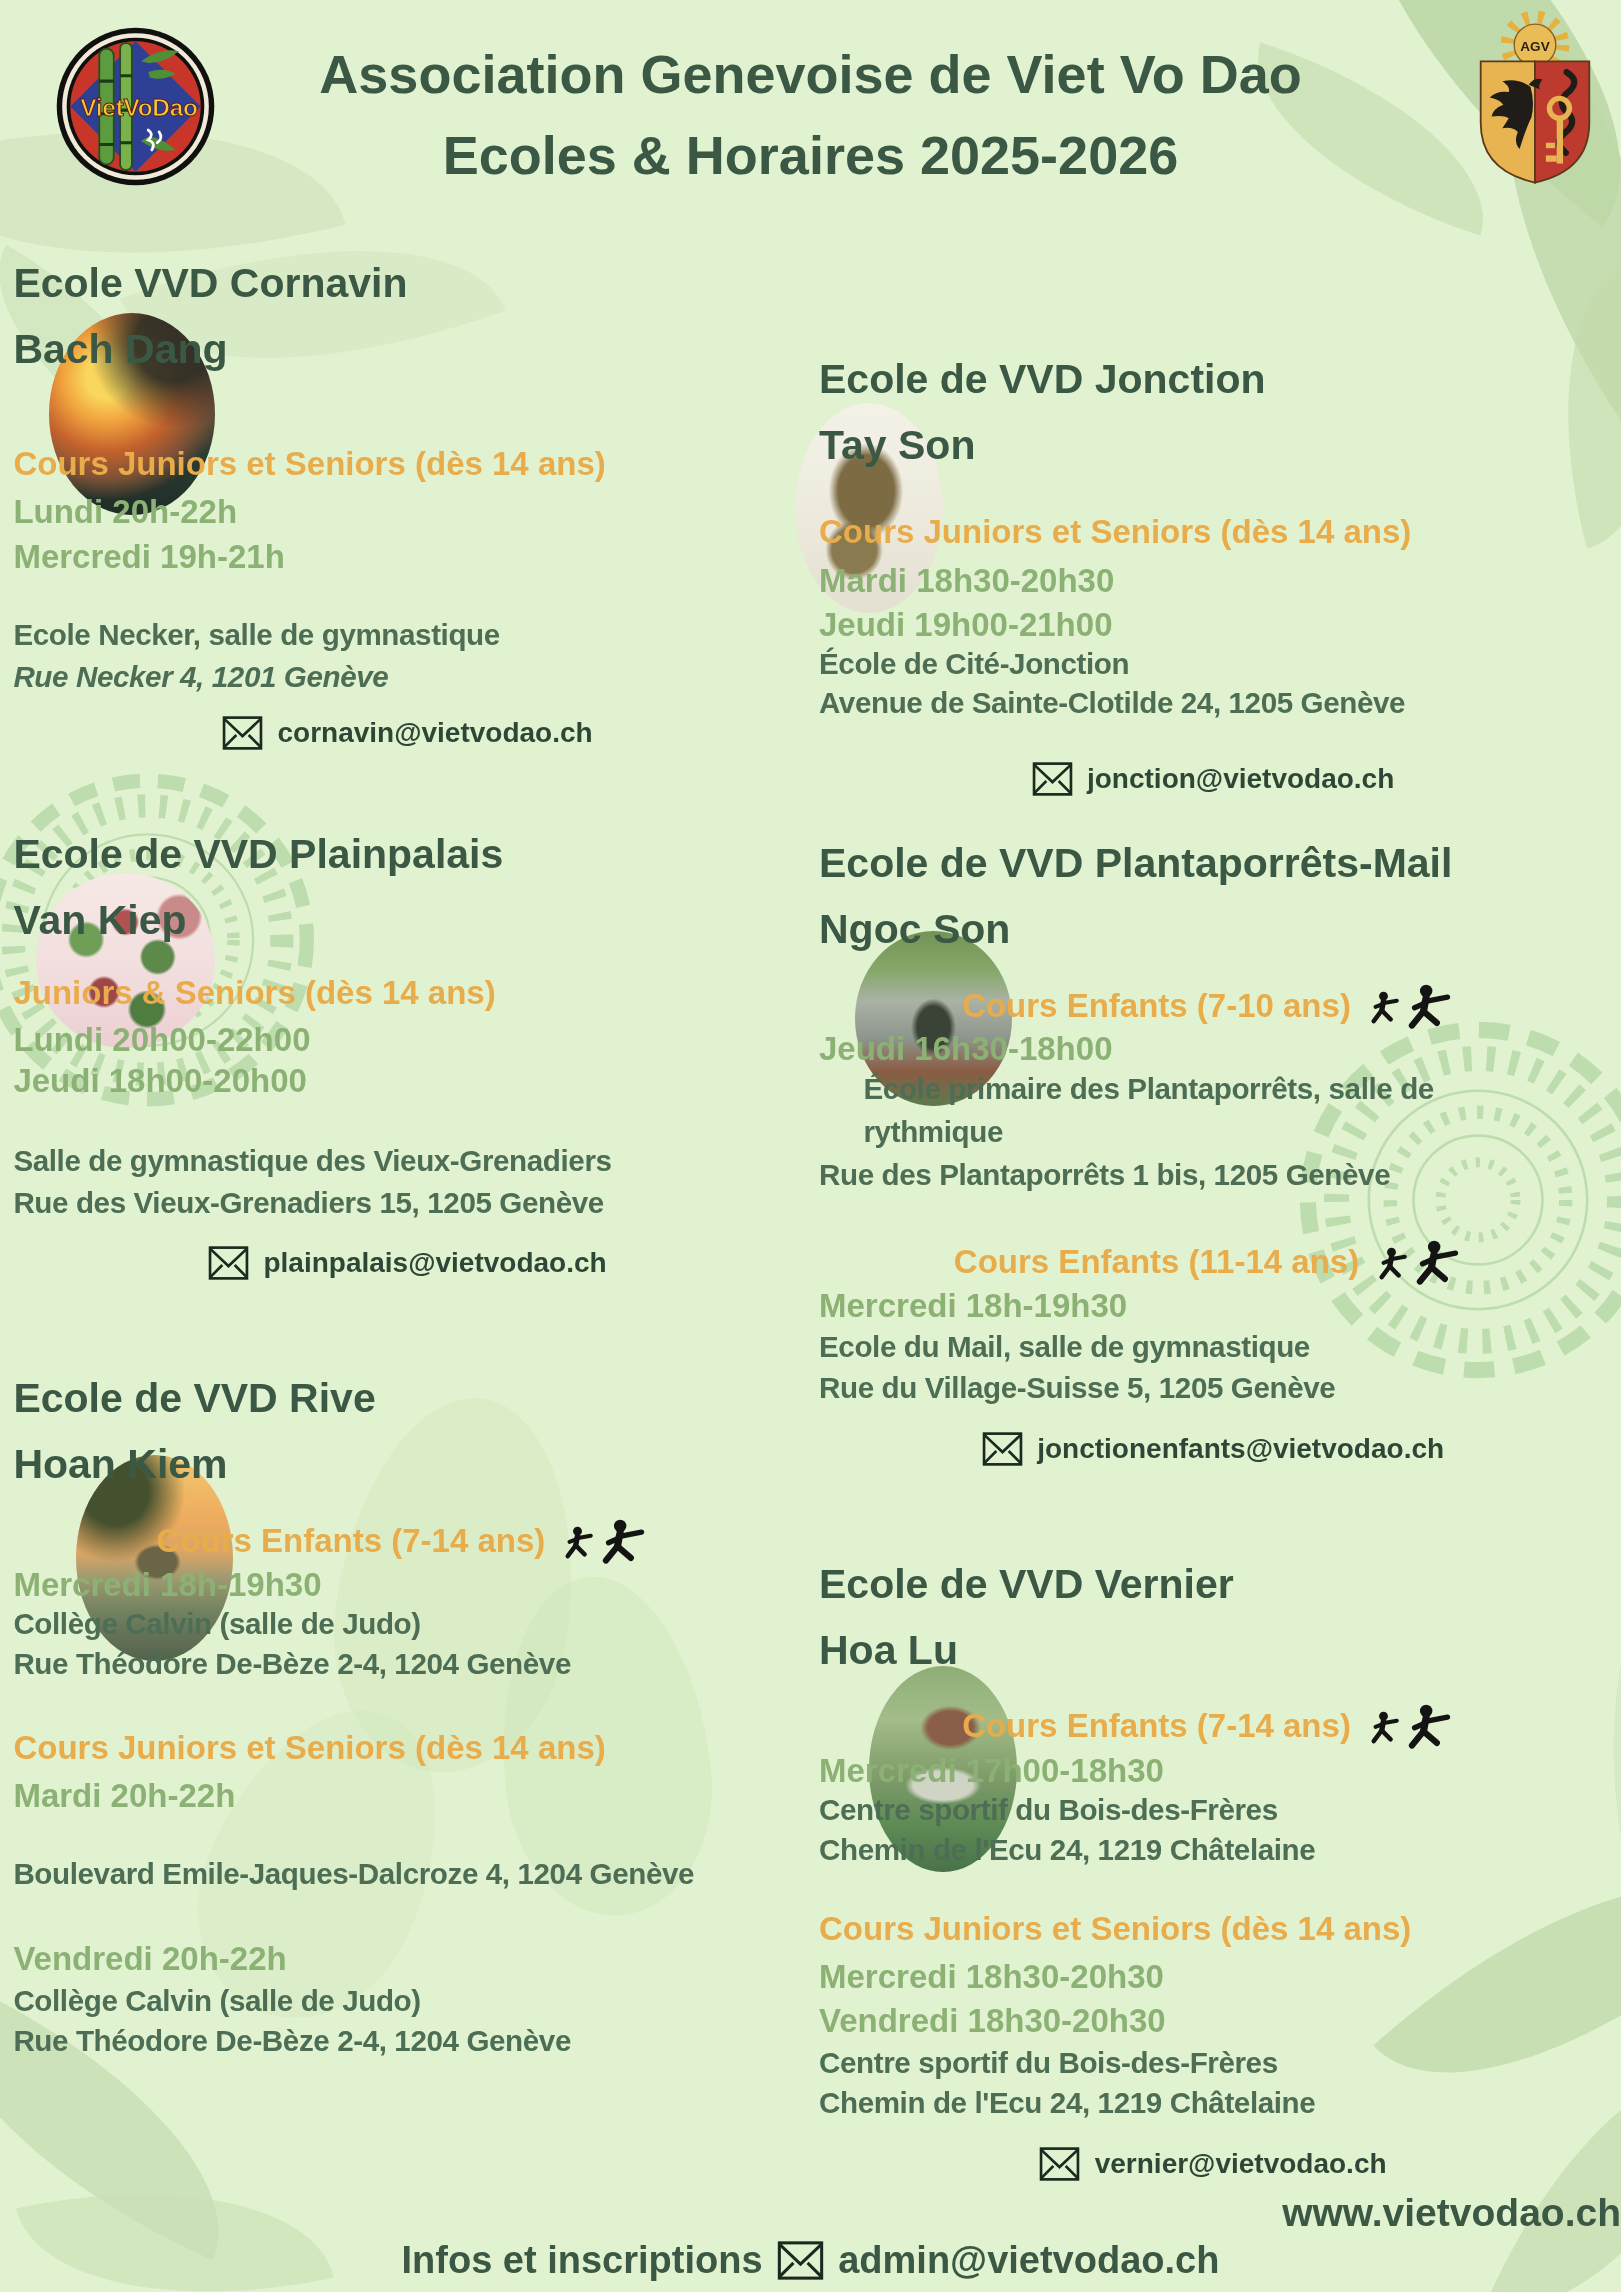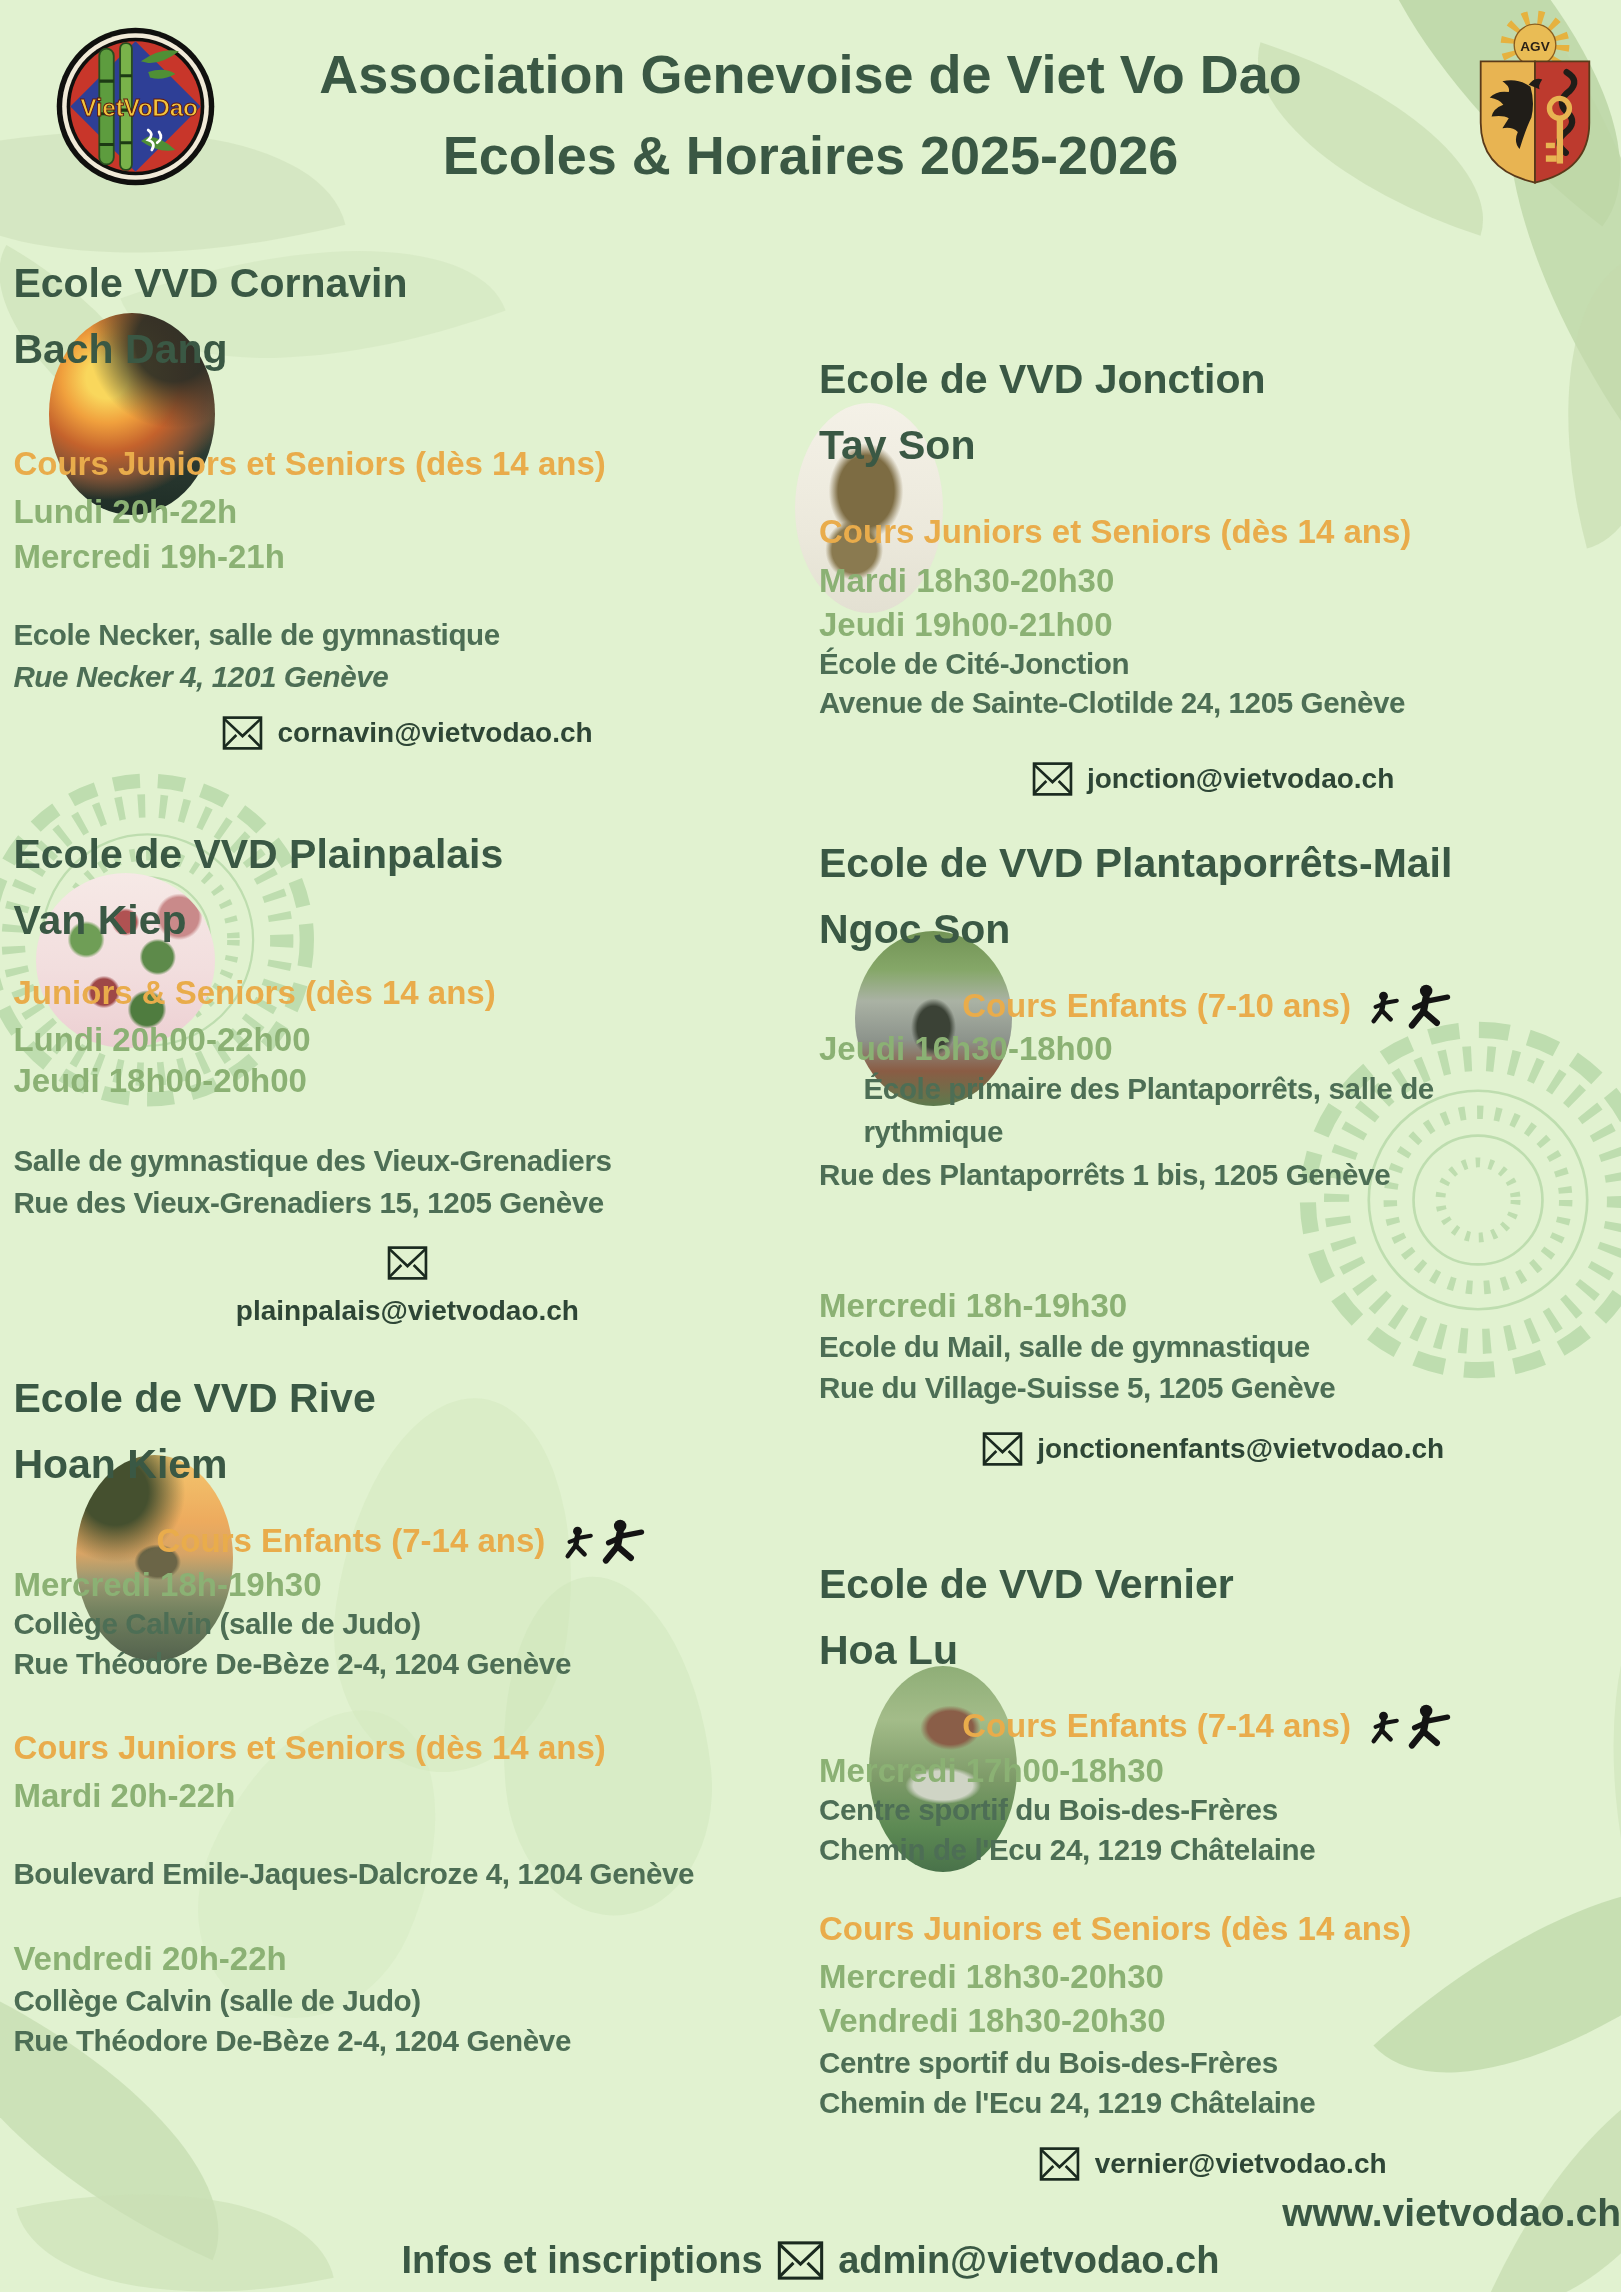--- a/index.html
+++ b/index.html
@@ -178,21 +178,21 @@
 
     <div class="row sec-title" style="top:822px;">
       <div>Ecole de VVD Plainpalais</div>
       <div>Van Kiep</div>
     </div>
     <div class="row orange" style="top:974px;">Juniors &amp; Seniors (dès 14 ans)</div>
     <div class="row time" style="top:1021px;">Lundi 20h00-22h00</div>
     <div class="row time" style="top:1062px;">Jeudi 18h00-20h00</div>
     <div class="row addr" style="top:1144px;">Salle de gymnastique des Vieux-Grenadiers</div>
     <div class="row addr" style="top:1186px;">Rue des Vieux-Grenadiers 15, 1205 Genève</div>
-    <div class="row erow" style="top:1245px;flex-direction:column;">
+    <div class="row erow" style="top:1245px;">
       <svg class="env" viewBox="0 0 40 34">
           <rect x="2" y="2" width="36" height="30" fill="none" stroke="#1a2a1f" stroke-width="2.6"></rect>
           <path d="M2 3 L20 20 L38 3 M2 31 L14 19 M38 31 L26 19" fill="none" stroke="#1a2a1f" stroke-width="2.6"></path>
         </svg>
       <span class="email-text">plainpalais@vietvodao.ch</span>
     </div>
 
     <div class="row sec-title" style="top:1366px;">
       <div>Ecole de VVD Rive</div>
       <div>Hoan Kiem</div>
@@ -265,20 +265,39 @@
           <path d="M66 17 L63 33" stroke-width="8"></path>
           <path d="M64 22 L90 17" stroke-width="6"></path>
           <path d="M64 24 L53 29" stroke-width="6"></path>
           <path d="M63 33 L50 49 M63 33 L78 46" stroke-width="7"></path>
         </g>
       </svg>
     </div>
     <div class="row time" style="top:1030px;">Jeudi 16h30-18h00</div>
     <div class="row addr wrap" style="top:1068px;">École primaire des Plantaporrêts, salle de rythmique</div>
     <div class="row addr" style="top:1158px;">Rue des Plantaporrêts 1 bis, 1205 Genève</div>
+    <div class="row hrow" style="top:1238px;">
+      <span class="orange">Cours Enfants (11-14 ans)</span>
+      <svg class="fighters" viewBox="0 0 108 54">
+        <g stroke="#141414" fill="none" stroke-linecap="round">
+          <circle cx="18" cy="16" r="5" fill="#141414" stroke="none"></circle>
+          <path d="M18 21 L16 32" stroke-width="6"></path>
+          <path d="M17 24 L33 21" stroke-width="4.5"></path>
+          <path d="M17 25 L9 28" stroke-width="4.5"></path>
+          <path d="M16 32 L7 44 M16 32 L26 42" stroke-width="5"></path>
+        </g>
+        <g stroke="#141414" fill="none" stroke-linecap="round">
+          <circle cx="66" cy="10" r="7" fill="#141414" stroke="none"></circle>
+          <path d="M66 17 L63 33" stroke-width="8"></path>
+          <path d="M64 22 L90 17" stroke-width="6"></path>
+          <path d="M64 24 L53 29" stroke-width="6"></path>
+          <path d="M63 33 L50 49 M63 33 L78 46" stroke-width="7"></path>
+        </g>
+      </svg>
+    </div>
     <div class="row time" style="top:1287px;">Mercredi 18h-19h30</div>
     <div class="row addr" style="top:1330px;">Ecole du Mail, salle de gymnastique</div>
     <div class="row addr" style="top:1371px;">Rue du Village-Suisse 5, 1205 Genève</div>
     <div class="row erow" style="top:1431px;">
       <svg class="env" viewBox="0 0 40 34">
           <rect x="2" y="2" width="36" height="30" fill="none" stroke="#1a2a1f" stroke-width="2.6"></rect>
           <path d="M2 3 L20 20 L38 3 M2 31 L14 19 M38 31 L26 19" fill="none" stroke="#1a2a1f" stroke-width="2.6"></path>
         </svg>
       <span class="email-text">jonctionenfants@vietvodao.ch</span>
     </div>

